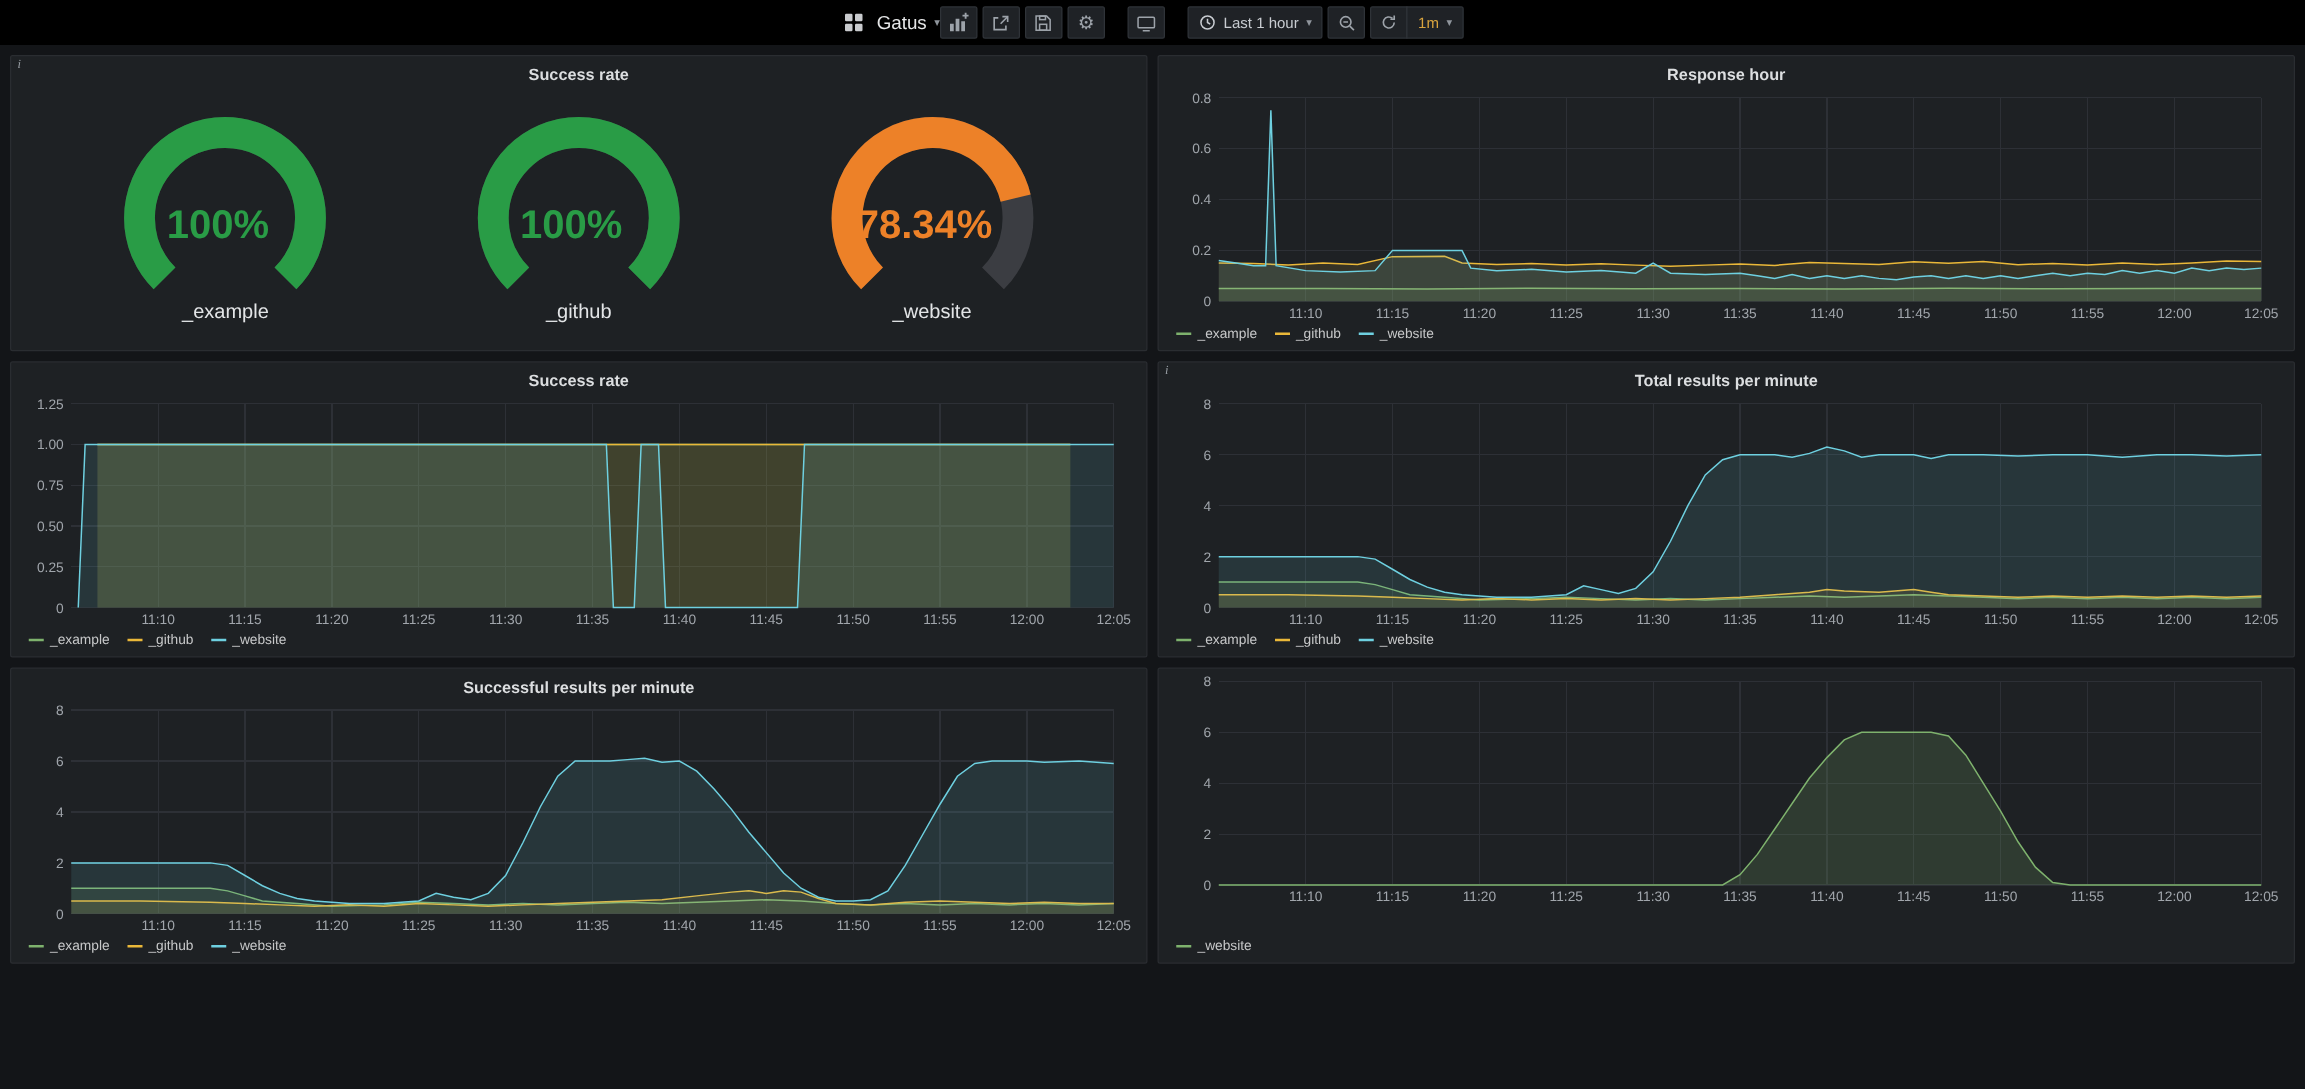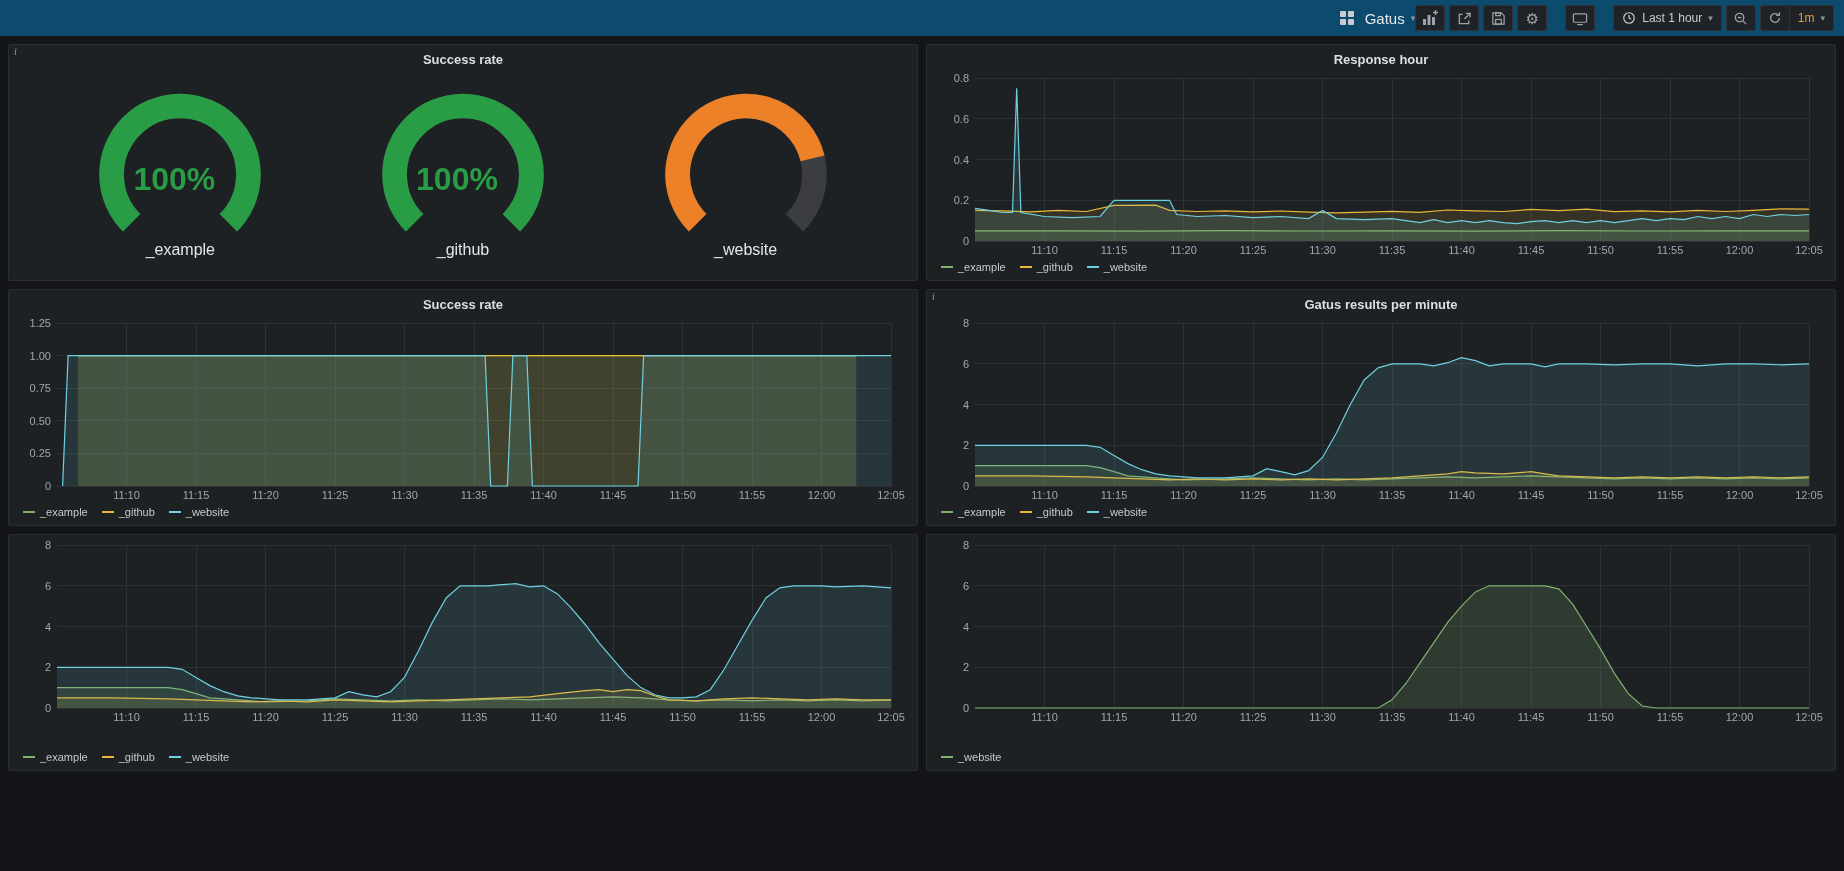--- a/index.html
+++ b/index.html
@@ -4,22 +4,22 @@
 <style>
   * { box-sizing: border-box; margin: 0; padding: 0; }
   html,body { width:1844px; height:871px; overflow:hidden; }
   body {
     background:#131518;
     font-family:"Liberation Sans", sans-serif;
     color:#d8d9da;
   }
   
   .navbar{
-    height:36px; display:flex; align-items:center; justify-content:flex-end;
-    padding:0 10px; background:#0c4a6e;
+    height:36px; display:flex; align-items:center; justify-content:center;
+    padding:0 10px; background:#000000;
   }
   .nav-left{ display:flex; align-items:center; gap:8px; }
   .icon-plain{ background:none; border:none; cursor:pointer; display:flex; align-items:center; padding:2px; }
   .dash-picker{ background:none; border:none; cursor:pointer; display:flex; align-items:center; gap:6px; }
   .dash-title{ color:#e6e7e8; font-size:15px; font-weight:500; font-family:"Liberation Sans",sans-serif; }
   .caret{ color:#8f959c; font-size:9px; line-height:1; }
   .nav-right{ display:flex; align-items:center; gap:4px; }
   .nav-btn{
     display:flex; align-items:center; gap:6px; height:26px; padding:0 8px;
     background:#1f2226; border:1px solid #2f3338; border-radius:2px;
@@ -180,20 +180,21 @@
             <path d="M 69.09 142.91 A 72 72 0 1 1 170.91 142.91" stroke="#299c46" stroke-width="26" fill="none"></path>
           </svg>
         <div class="gauge-value" style="color: rgb(41, 156, 70);">100%</div>
         <div class="gauge-label">_github</div>
       </div>
       <div class="gauge">
         <svg class="gauge-svg" viewBox="0 0 240 160">
             <path d="M 69.09 142.91 A 72 72 0 1 1 170.91 142.91" stroke="#3b3d42" stroke-width="26" fill="none"></path>
             <path d="M 69.09 142.91 A 72 72 0 1 1 190.02 75.21" stroke="#ED8128" stroke-width="26" fill="none"></path>
           </svg>
+        <div class="gauge-value" style="color: rgb(237, 129, 40);">78.34%</div>
         <div class="gauge-label">_website</div>
       </div>
     </div>
   </section>
 
   <section class="panel">
     <h2 class="panel-title">Response hour</h2>
     <div class="chart"><svg width="888" height="188">
           <line class="grid-line" x1="38" x2="872" y1="171.0" y2="171.0"></line>
           <text class="tick ylab" x="32" y="175">0</text>
@@ -291,21 +292,21 @@
         </svg></div>
     <div class="legend">
         <span class="legend-item"><span class="legend-dash" style="background:#7EB26D"></span>_example</span>
         <span class="legend-item"><span class="legend-dash" style="background:#EAB839"></span>_github</span>
         <span class="legend-item"><span class="legend-dash" style="background:#6ED0E0"></span>_website</span>
       </div>
   </section>
 
   <section class="panel">
     <span class="panel-info">i</span>
-    <h2 class="panel-title">Gatus results per minute</h2>
+    <h2 class="panel-title">Total results per minute</h2>
     <div class="chart"><svg width="888" height="188">
           <line class="grid-line" x1="38" x2="872" y1="171.0" y2="171.0"></line>
           <text class="tick ylab" x="32" y="175">0</text>
           <line class="grid-line" x1="38" x2="872" y1="130.3" y2="130.3"></line>
           <text class="tick ylab" x="32" y="134.3">2</text>
           <line class="grid-line" x1="38" x2="872" y1="89.5" y2="89.5"></line>
           <text class="tick ylab" x="32" y="93.5">4</text>
           <line class="grid-line" x1="38" x2="872" y1="48.8" y2="48.8"></line>
           <text class="tick ylab" x="32" y="52.8">6</text>
           <line class="grid-line" x1="38" x2="872" y1="8.0" y2="8.0"></line>
@@ -342,20 +343,21 @@
           <polyline points="38.0,130.3 149.2,130.3 163.1,132.3 177.0,140.4 190.9,148.6 204.8,154.7 218.7,158.8 232.6,160.8 260.4,162.8 288.2,162.8 316.0,160.8 329.9,153.7 343.8,156.7 357.7,159.8 371.6,155.7 385.5,142.5 399.4,118.0 413.3,89.5 427.2,65.0 441.1,52.8 455.0,48.8 482.8,48.8 496.7,50.8 510.6,47.7 524.5,42.6 538.4,45.7 552.3,50.8 566.2,48.8 594.0,48.8 607.9,51.8 621.8,48.8 649.6,48.8 677.4,49.8 705.2,48.8 733.0,48.8 760.8,50.8 788.6,48.8 816.4,48.8 844.2,49.8 872.0,48.8" fill="none" stroke="#6ED0E0" stroke-width="1.2"></polyline>
         </svg></div>
     <div class="legend">
         <span class="legend-item"><span class="legend-dash" style="background:#7EB26D"></span>_example</span>
         <span class="legend-item"><span class="legend-dash" style="background:#EAB839"></span>_github</span>
         <span class="legend-item"><span class="legend-dash" style="background:#6ED0E0"></span>_website</span>
       </div>
   </section>
 
   <section class="panel">
+    <h2 class="panel-title">Successful results per minute</h2>
     <div class="chart"><svg width="888" height="188">
           <line class="grid-line" x1="38" x2="872" y1="171.0" y2="171.0"></line>
           <text class="tick ylab" x="32" y="175">0</text>
           <line class="grid-line" x1="38" x2="872" y1="130.3" y2="130.3"></line>
           <text class="tick ylab" x="32" y="134.3">2</text>
           <line class="grid-line" x1="38" x2="872" y1="89.5" y2="89.5"></line>
           <text class="tick ylab" x="32" y="93.5">4</text>
           <line class="grid-line" x1="38" x2="872" y1="48.8" y2="48.8"></line>
           <text class="tick ylab" x="32" y="52.8">6</text>
           <line class="grid-line" x1="38" x2="872" y1="8.0" y2="8.0"></line>

